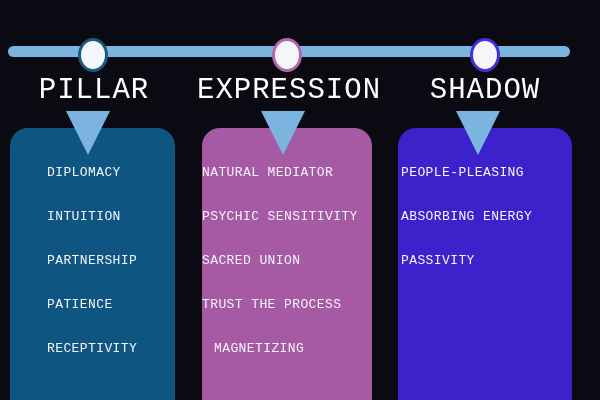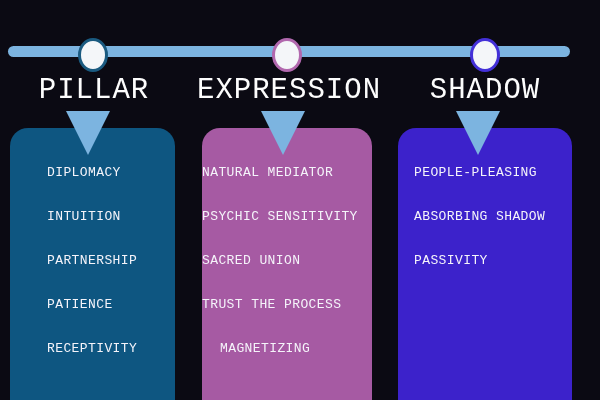--- a/index.html
+++ b/index.html
@@ -89,22 +89,22 @@
     display: flex;
     align-items: center;
     color: #f5f4fa;
     font-size: 13px;
     font-weight: 400;
     letter-spacing: 0.4px;
     white-space: nowrap;
   }
   .card-pillar     .item { padding-left: 37px; }
   .card-expression .item { }
-  .card-expression .item:nth-child(5) { padding-left: 18px; }
-  .card-shadow     .item { padding-left: 16px; }
+  .card-expression .item:nth-child(5) { padding-left: 12px; }
+  .card-shadow     .item { padding-left: 3px; }
 </style>
 </head>
 <body>
 
 <div id="stage">
 
   <div class="track"></div>
   <div class="node node-pillar"></div>
   <div class="node node-expression"></div>
   <div class="node node-shadow"></div>
@@ -128,17 +128,17 @@
   <div class="card card-expression">
     <div class="item">NATURAL MEDIATOR</div>
     <div class="item">PSYCHIC SENSITIVITY</div>
     <div class="item">SACRED UNION</div>
     <div class="item">TRUST THE PROCESS</div>
     <div class="item">MAGNETIZING</div>
   </div>
 
   <div class="card card-shadow">
     <div class="item">PEOPLE-PLEASING</div>
-    <div class="item">ABSORBING SHADOW</div>
+    <div class="item">ABSORBING ENERGY</div>
     <div class="item">PASSIVITY</div>
   </div>
 
 </div>
 
 </body></html>

